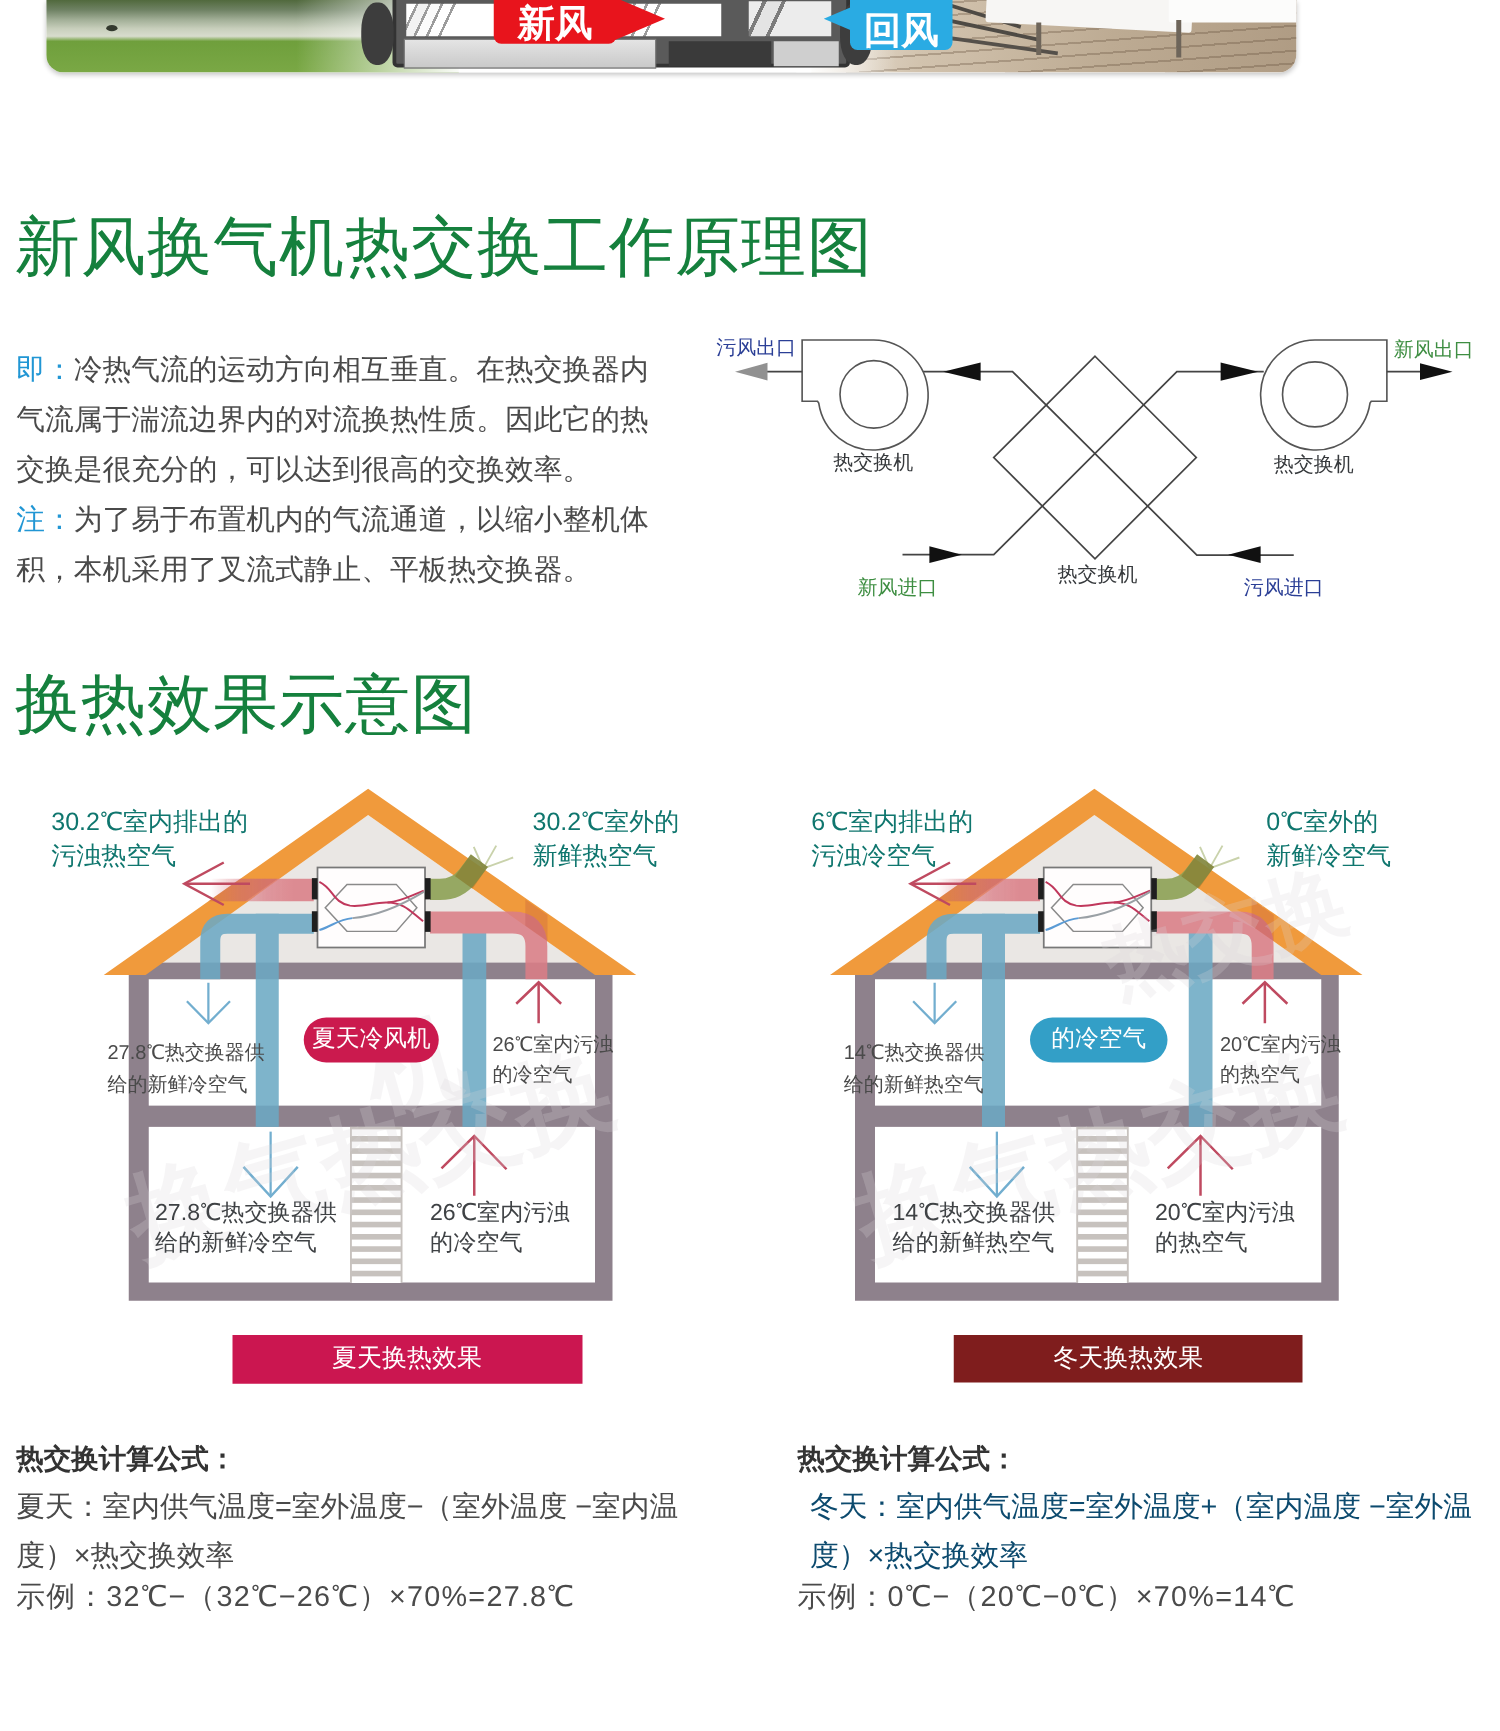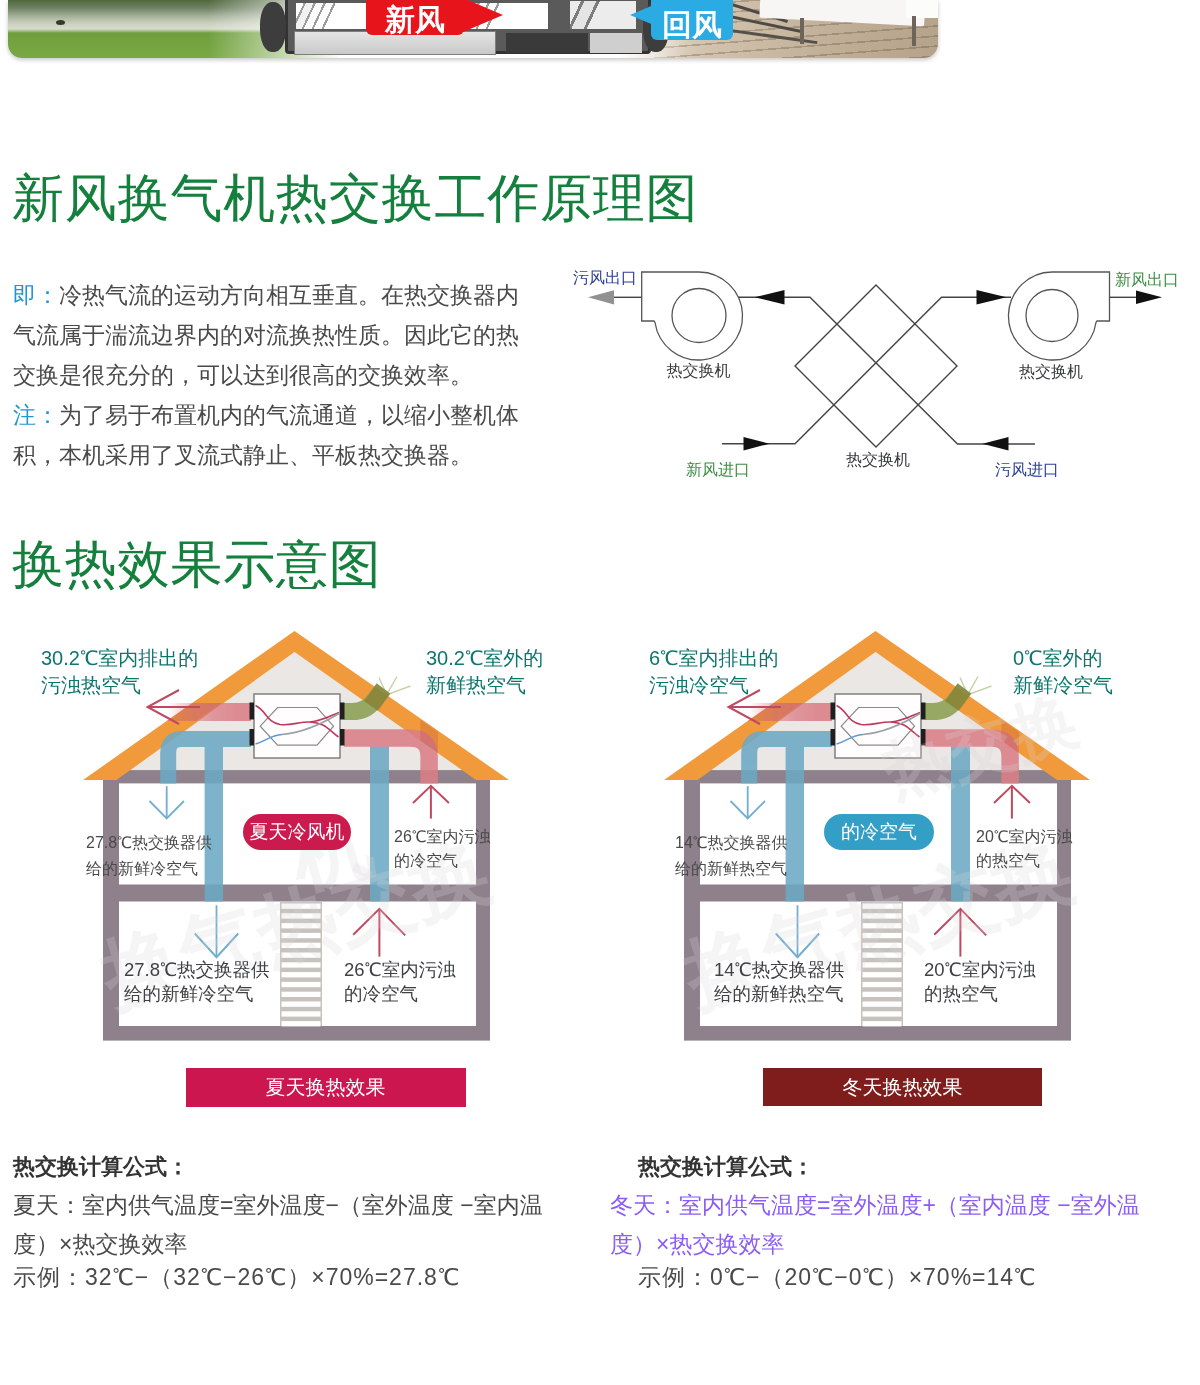--- a/index.html
+++ b/index.html
@@ -6,21 +6,21 @@
      font-family:"Liberation Sans",sans-serif;color:#4a4a4a}
 .abs{position:absolute}
 .blue{color:#2196d4}
 .ttl{font-size:52px;color:#15803d;letter-spacing:0.8px;line-height:44px;white-space:nowrap}
 .lbl{font-size:20px;line-height:27px;color:#0f766e;white-space:nowrap}
 .rm{color:#4a4a4a;white-space:nowrap}
 .wht{color:#fff;text-align:center}
 </style></head>
 <body>
 
-<div class="abs" id="banner" style="left:8px;top:0;width:930px;height:58px;border-radius:0 0 14px 14px;overflow:hidden;box-shadow:0 2px 4px rgba(0,0,0,.22)">
+<div class="abs" id="banner" style="left:37px;top:0;width:1000px;height:58px;border-radius:0 0 14px 14px;overflow:hidden;box-shadow:0 2px 4px rgba(0,0,0,.22)">
 
   <div class="abs" style="left:0;top:0;width:330px;height:58px;background:linear-gradient(to bottom,#51693d 0,#6f8264 8px,#a3b098 16px,#c8cfbc 23px,#d8dccd 29px,#6f9f3c 33px,#7aa845 58px)"></div>
   <div class="abs" style="left:48px;top:20px;width:9px;height:5px;background:#33392e;border-radius:50%"></div>
   <div class="abs" style="left:200px;top:0;width:135px;height:58px;background:linear-gradient(to right,rgba(255,255,255,0),#fff)"></div>
   <div class="abs" style="left:335px;top:0;width:830px;height:58px;background:#fff"></div>
 
   <div class="abs" style="left:612px;top:0;width:539px;height:58px;background:repeating-linear-gradient(175.5deg,rgba(99,78,58,.32) 0 1.6px,rgba(0,0,0,0) 1.6px 10px),linear-gradient(105deg,#ece5da 0,#d2c3ae 18%,#bdab93 45%,#ae9a82 75%,#a28d75 100%)">
     <div class="abs" style="left:60px;top:4px;width:110px;height:3px;background:#4e4a44;transform:rotate(17deg)"></div>
     <div class="abs" style="left:45px;top:16px;width:140px;height:3px;background:#4e4a44;transform:rotate(12deg)"></div>
     <div class="abs" style="left:38px;top:30px;width:160px;height:3px;background:#55504a;transform:rotate(8deg)"></div>
@@ -269,14 +269,14 @@
 <div class="abs rm" style="left:714px;top:958px;font-size:18.5px;line-height:24px;color:#3f4245">14℃热交换器供<br>给的新鲜热空气</div>
 <div class="abs rm" style="left:924px;top:958px;font-size:18.5px;line-height:24px;color:#3f4245">20℃室内污浊<br>的热空气</div>
 <div class="abs wht" style="left:824px;top:814px;width:110px;height:36px;background:#339fc7;border-radius:18px;font-size:19px;line-height:36px">的冷空气</div>
 <div class="abs wht" style="left:763px;top:1067.6px;width:279px;height:38.7px;background:#7f1d1d;font-size:20px;line-height:39px">冬天换热效果</div>
 
 <div class="abs" style="left:13px;top:1152px;font-size:22px;font-weight:bold;color:#333">热交换计算公式：</div>
 <div class="abs" style="left:13px;top:1186px;width:548px;font-size:23px;line-height:38.7px;color:#4a4a4a">夏天：室内供气温度=室外温度−（室外温度 −室内温度）×热交换效率</div>
 <div class="abs" style="left:13px;top:1262px;font-size:23px;letter-spacing:1px;color:#4a4a4a">示例：32℃−（32℃−26℃）×70%=27.8℃</div>
 
 <div class="abs" style="left:638px;top:1152px;font-size:22px;font-weight:bold;color:#333">热交换计算公式：</div>
-<div class="abs" style="left:610px;top:1186px;width:548px;font-size:23px;line-height:38.7px;color:#8b5cf6">冬天：室内供气温度=室外温度+（室内温度 −室外温度）×热交换效率</div>
+<div class="abs" style="left:648px;top:1186px;width:548px;font-size:23px;line-height:38.7px;color:#0c4a6e">冬天：室内供气温度=室外温度+（室内温度 −室外温度）×热交换效率</div>
 <div class="abs" style="left:638px;top:1262px;font-size:23px;letter-spacing:1px;color:#4a4a4a">示例：0℃−（20℃−0℃）×70%=14℃</div>
 
 </body></html>

